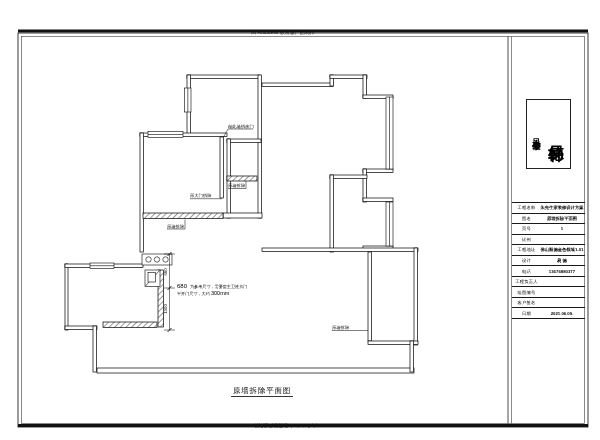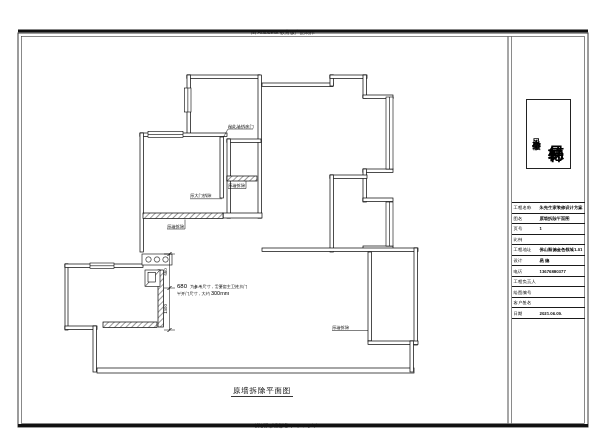--- a/index.html
+++ b/index.html
@@ -1,18 +1,18 @@
 <!DOCTYPE html>
 <html><head>
 <meta charset="utf-8">
 <style>
   html,body{margin:0;padding:0;background:#ffffff;}
   body{width:600px;height:440px;position:relative;overflow:hidden;
        font-family:"Liberation Sans",sans-serif;color:#000;}
-  .sheet{position:absolute;left:0;top:0;width:600px;height:440px;}
+  .sheet{position:absolute;left:0;top:0;width:600px;height:440px;text-align:center;}
   svg{position:absolute;left:0;top:0;}
   
   .titleblock{position:absolute;left:511.5px;top:202px;width:73px;height:116px;
               border-top:0.8px solid #1a1a1a;}
   .tb-row{display:flex;align-items:center;height:10.55px;box-sizing:border-box;
           border-bottom:0.8px solid #1a1a1a;overflow:hidden;}
   .tb-label{width:26px;padding-left:2px;font-size:4.3px;letter-spacing:0.2px;
             color:#000;flex-shrink:0;white-space:nowrap;}
   .tb-value{flex:1;font-size:4.3px;font-weight:bold;white-space:nowrap;color:#000;}
   

